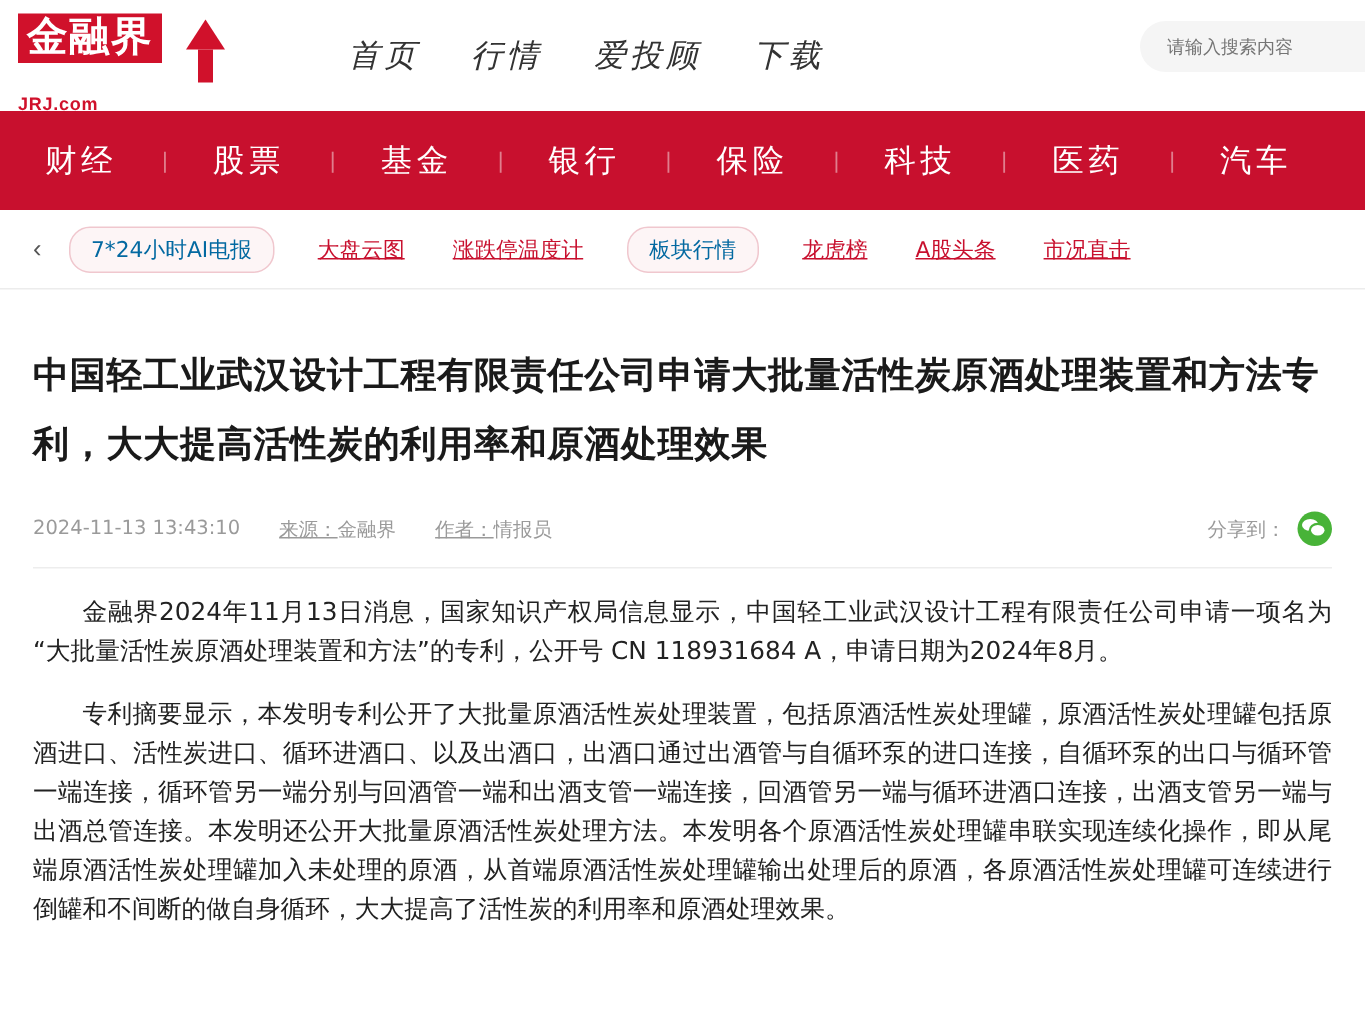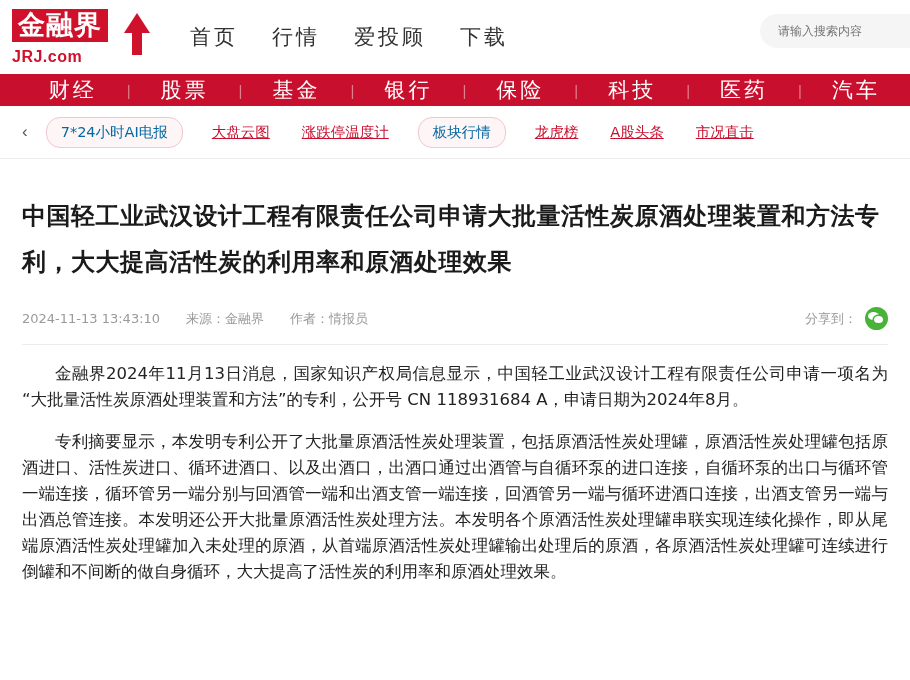--- a/index.html
+++ b/index.html
@@ -35,24 +35,24 @@
     font-size: 27px;
     font-weight: bold;
     letter-spacing: 1px;
     padding: 2px 6px 3px 6px;
     display: inline-block;
     line-height: 1.05;
     font-family: "DejaVu Sans", sans-serif;
   }
   .logo-sub {
     color: #d0112b;
-    font-size: 16px;
+    font-size: 12px;
     font-weight: bold;
     letter-spacing: 0.5px;
-    margin-top: 6px;
+    margin-top: 20px;
     display: block;
     font-family: "Liberation Sans", sans-serif;
   }
   .logo-arrow {
     position: absolute;
     right: 2px;
     top: 4px;
     width: 0;
     height: 0;
     border-left: 13px solid transparent;
@@ -65,21 +65,22 @@
     left: -5px;
     top: 20px;
     width: 10px;
     height: 22px;
     background: #d0112b;
   }
   .topnav {
     display: flex;
     align-items: center;
     gap: 34px;
-    margin-left: 38px;
+    margin-left: 80px;
+    font-style: italic;
   }
   .topnav a {
     color: #333333;
     font-size: 21px;
     text-decoration: none;
     letter-spacing: 3px;
     font-family: "DejaVu Sans", sans-serif;
   }
   .search-box {
     position: absolute;
@@ -100,25 +101,25 @@
     outline: none;
     background: transparent;
     font-size: 12px;
     color: #999;
     width: 130px;
     font-family: "DejaVu Sans", sans-serif;
   }
 
   
   .rednav {
-    height: 32px;
+    height: 66px;
     background: #c8102e;
     display: flex;
     align-items: center;
-    justify-content: flex-end;
+    justify-content: flex-start;
     gap: 0;
   }
   .rednav .item {
     color: #ffffff;
     font-size: 21px;
     letter-spacing: 3px;
     padding: 0 30px;
     text-decoration: none;
     font-family: "DejaVu Sans", sans-serif;
   }
@@ -179,21 +180,21 @@
   .meta {
     display: flex;
     align-items: center;
     font-size: 13px;
     color: #9a9a9a;
     padding-bottom: 14px;
     border-bottom: 1px solid #ededed;
     font-family: "DejaVu Sans", sans-serif;
   }
   .meta .gap { width: 26px; }
-  .meta .label { color: #9a9a9a; }
+  .meta .label { color: #9a9a9a; text-decoration: underline; }
   .meta .value { color: #9a9a9a; }
   .meta .share {
     margin-left: auto;
     display: flex;
     align-items: center;
     gap: 8px;
   }
   .wechat-icon {
     width: 23px;
     height: 23px;

